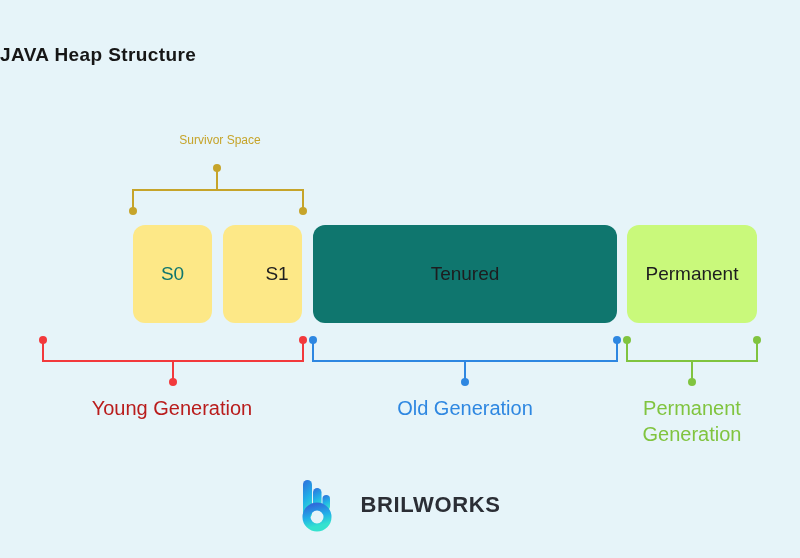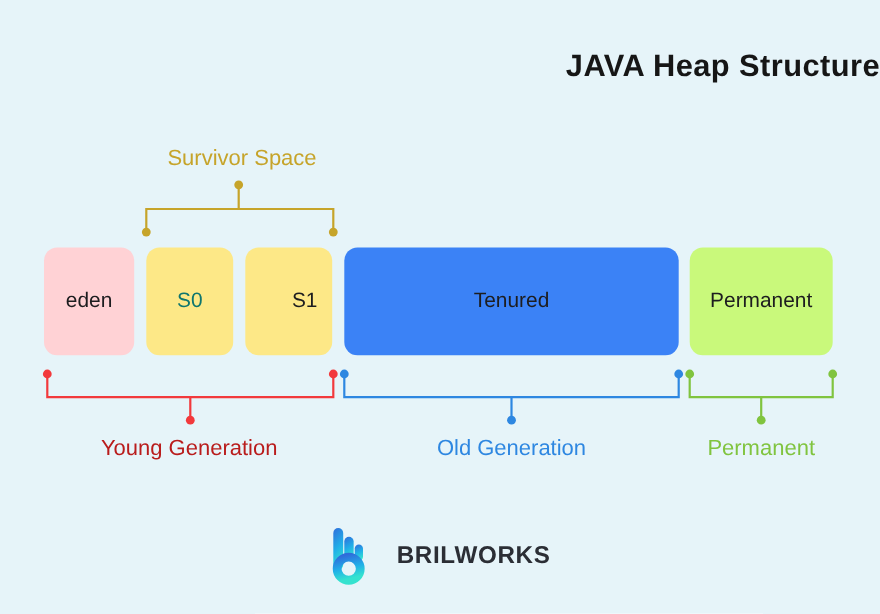--- a/index.html
+++ b/index.html
@@ -8,33 +8,33 @@
     position: relative;
     width: 800px;
     height: 558px;
     overflow: hidden;
   }
   .page-title {
     position: absolute;
     top: 44px;
     left: 0;
     width: 100%;
-    text-align: right;
-    font-size: 28px;
+    text-align: left;
+    font-size: 19px;
     font-weight: bold;
     letter-spacing: 0.4px;
     margin: 0;
   }
   .survivor-label {
     position: absolute;
     left: 120px;
     top: 133px;
     width: 200px;
     text-align: center;
-    font-size: 20px;
+    font-size: 12px;
     font-weight: 500;
   }
   .bracket { position: absolute; }
   .bracket-survivor { left: 127px; top: 162px; }
   .bracket-young    { left: 37px;  top: 334px; }
   .bracket-old      { left: 307px; top: 334px; }
   .bracket-perm     { left: 621px; top: 334px; }
 
   .heap-box {
     position: absolute;
@@ -95,30 +95,27 @@
       <polyline points="90,6 90,28"></polyline>
       <polyline points="6,49 6,28 176,28 176,49"></polyline>
     </g>
     <g fill="#c6a42a">
       <circle cx="90" cy="6" r="4"></circle>
       <circle cx="6" cy="49" r="4"></circle>
       <circle cx="176" cy="49" r="4"></circle>
     </g>
   </svg>
 
-  <div class="heap-box box-eden" style="background: rgb(255, 210, 213);">
-    <span style="color: rgb(29, 29, 31);">eden</span>
-  </div>
   <div class="heap-box box-s0" style="background: rgb(253, 232, 135);">
     <span style="color: #0f766e;">S0</span>
   </div>
   <div class="heap-box box-s1" style="background: rgb(253, 232, 135);">
     <span style="color: rgb(29, 29, 31); margin-left: 29px;">S1</span>
   </div>
-  <div class="heap-box box-tenured" style="background: #3b82f6;">
+  <div class="heap-box box-tenured" style="background: #0f766e;">
     <span style="color: rgb(29, 29, 31);">Tenured</span>
   </div>
   <div class="heap-box box-permanent" style="background: rgb(201, 249, 123);">
     <span style="color: rgb(29, 29, 31);">Permanent</span>
   </div>
 
   <svg class="bracket bracket-young" width="272" height="56" viewBox="0 0 272 56">
     <g fill="none" stroke-width="2" stroke="#f2393c">
       <polyline points="6,6 6,27 266,27 266,6"></polyline>
       <polyline points="136,27 136,48"></polyline>
@@ -150,20 +147,21 @@
       <polyline points="71,27 71,48"></polyline>
     </g>
     <g fill="#80c43f">
       <circle cx="6" cy="6" r="4"></circle>
       <circle cx="136" cy="6" r="4"></circle>
       <circle cx="71" cy="48" r="4"></circle>
     </g>
   </svg>
   <div class="gen-label label-perm" style="color: rgb(128, 196, 63);">
     <div>Permanent</div>
+    <div>Generation</div>
   </div>
 
   <div class="brand">
     <svg width="36" height="54" viewBox="0 0 36 54">
       <defs>
         <linearGradient id="brilgrad" x1="0" y1="0" x2="0.25" y2="1">
           <stop offset="0" stop-color="#2f6ddb"></stop>
           <stop offset="0.55" stop-color="#21b0e8"></stop>
           <stop offset="1" stop-color="#35e2cf"></stop>
         </linearGradient>

